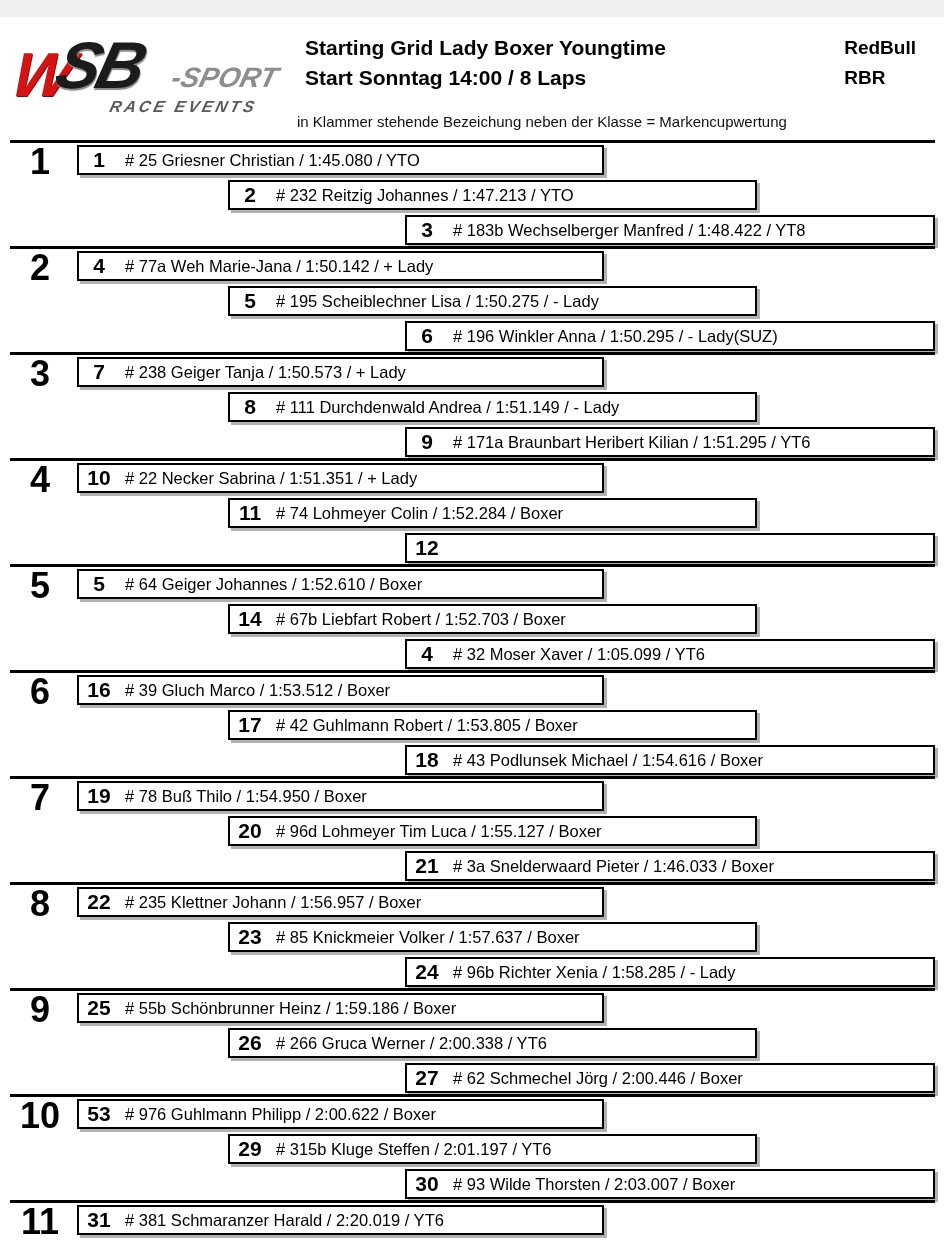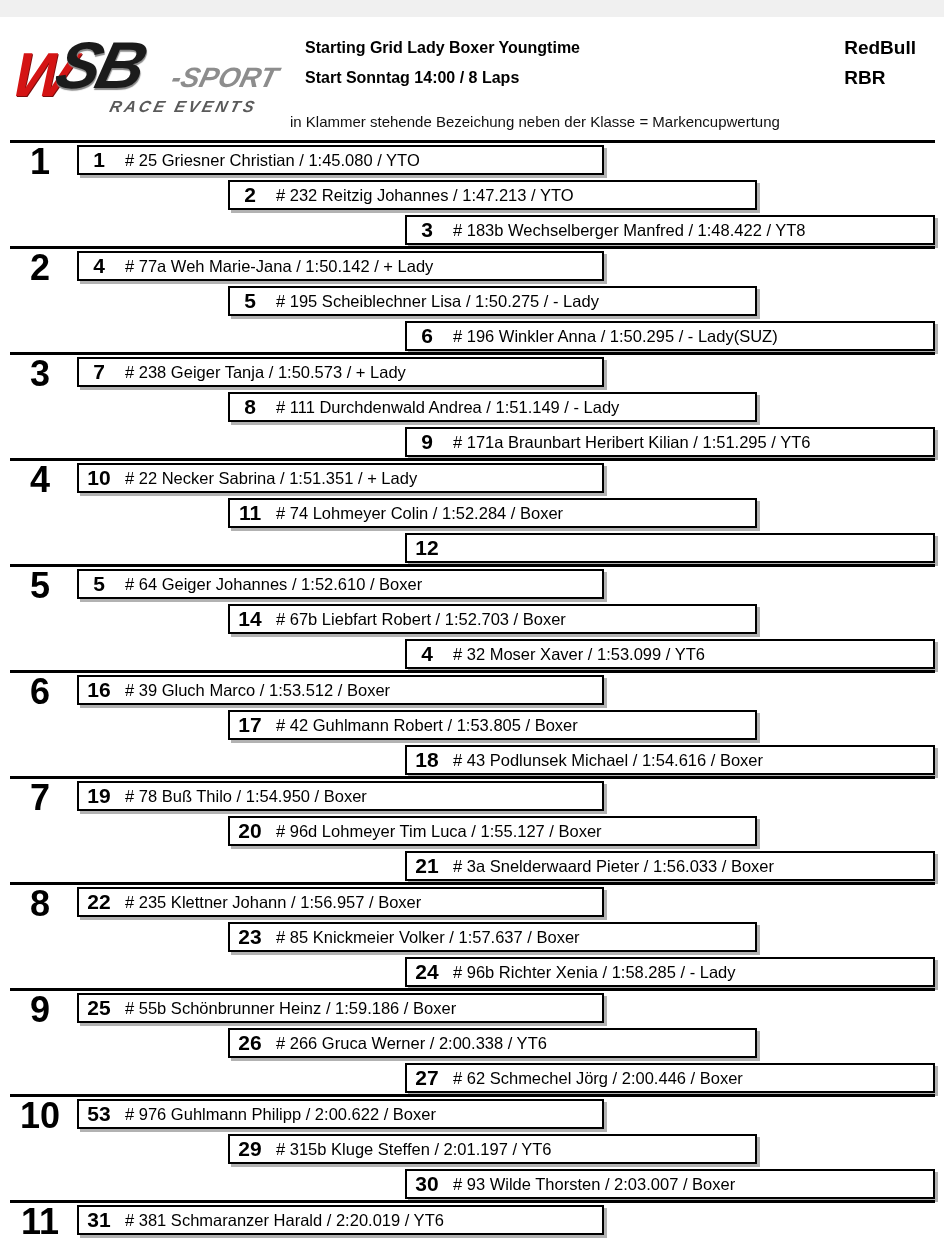--- a/index.html
+++ b/index.html
@@ -15,24 +15,24 @@
             color:#d41414; transform:skewX(-14deg); line-height:1;
             text-shadow:1px 1px 0 #7a0c0c; }
   .logo-sb { position:absolute; left:44px; top:0; font-size:66px; font-weight:900;
              color:#1b1b1b; transform:skewX(-14deg); letter-spacing:-4px; line-height:1;
              text-shadow:1px 2px 1px #888; }
   .logo-sport { position:absolute; left:158px; top:32px; font-size:28px; font-weight:900;
                 color:#8d8d8d; transform:skewX(-14deg); line-height:1; letter-spacing:0px; }
   .logo-race { position:absolute; left:96px; top:66px; font-size:16px; font-weight:bold;
                color:#5a5a5a; transform:skewX(-14deg); letter-spacing:3px; }
   .title-block { position:absolute; left:305px; top:33px; }
-  .title-line { font-size:16px; font-weight:bold; line-height:30px; }
+  .title-line { font-size:21px; font-weight:bold; line-height:30px; }
   .event-block { position:absolute; right:28px; top:33px; }
   .event-line { font-size:19px; font-weight:bold; line-height:30px; }
-  .note { position:absolute; left:290px; top:113px; font-size:15px; color:#111;text-align:right; }
+  .note { position:absolute; left:297px; top:113px; font-size:15px; color:#111;text-align:right; }
 
   
   .grid { position:absolute; left:0; top:140px; width:944px; }
   .row-group { position:relative; width:944px; height:106px; }
   .topline { position:absolute; left:10px; right:9px; top:0; height:3px; background:#000; }
   .row-number { position:absolute; left:14px; top:4px; width:52px; text-align:center;
                 font-size:36px; font-weight:bold; line-height:1; }
   .entry { position:absolute; height:30px; background:#fff; border:2px solid #000;
            box-shadow:3px 3px 0 rgba(0,0,0,0.30); display:flex; align-items:center; }
   .entry.e0 { left:77px;  top:5px;  width:527px; }
@@ -136,21 +136,21 @@
   <div class="entry e0">
     <span class="pos">5</span>
     <span class="etext"># 64 Geiger Johannes / 1:52.610 / Boxer</span>
   </div>
         <div class="entry e1">
     <span class="pos">14</span>
     <span class="etext"># 67b Liebfart Robert / 1:52.703 / Boxer</span>
   </div>
         <div class="entry e2">
     <span class="pos">4</span>
-    <span class="etext"># 32 Moser Xaver / 1:53.099 / YT6</span>
+    <span class="etext"># 32 Moser Xaver / 1:05.099 / YT6</span>
   </div>
       </div>
       <div class="row-group">
     <div class="topline"></div>
     <div class="row-number">6</div>
   <div class="entry e0">
     <span class="pos">16</span>
     <span class="etext"># 39 Gluch Marco / 1:53.512 / Boxer</span>
   </div>
         <div class="entry e1">
@@ -168,21 +168,21 @@
   <div class="entry e0">
     <span class="pos">19</span>
     <span class="etext"># 78 Buß Thilo / 1:54.950 / Boxer</span>
   </div>
         <div class="entry e1">
     <span class="pos">20</span>
     <span class="etext"># 96d Lohmeyer Tim Luca / 1:55.127 / Boxer</span>
   </div>
         <div class="entry e2">
     <span class="pos">21</span>
-    <span class="etext"># 3a Snelderwaard Pieter / 1:56.033 / Boxer</span>
+    <span class="etext"># 3a Snelderwaard Pieter / 1:46.033 / Boxer</span>
   </div>
       </div>
       <div class="row-group">
     <div class="topline"></div>
     <div class="row-number">8</div>
   <div class="entry e0">
     <span class="pos">22</span>
     <span class="etext"># 235 Klettner Johann / 1:56.957 / Boxer</span>
   </div>
         <div class="entry e1">

